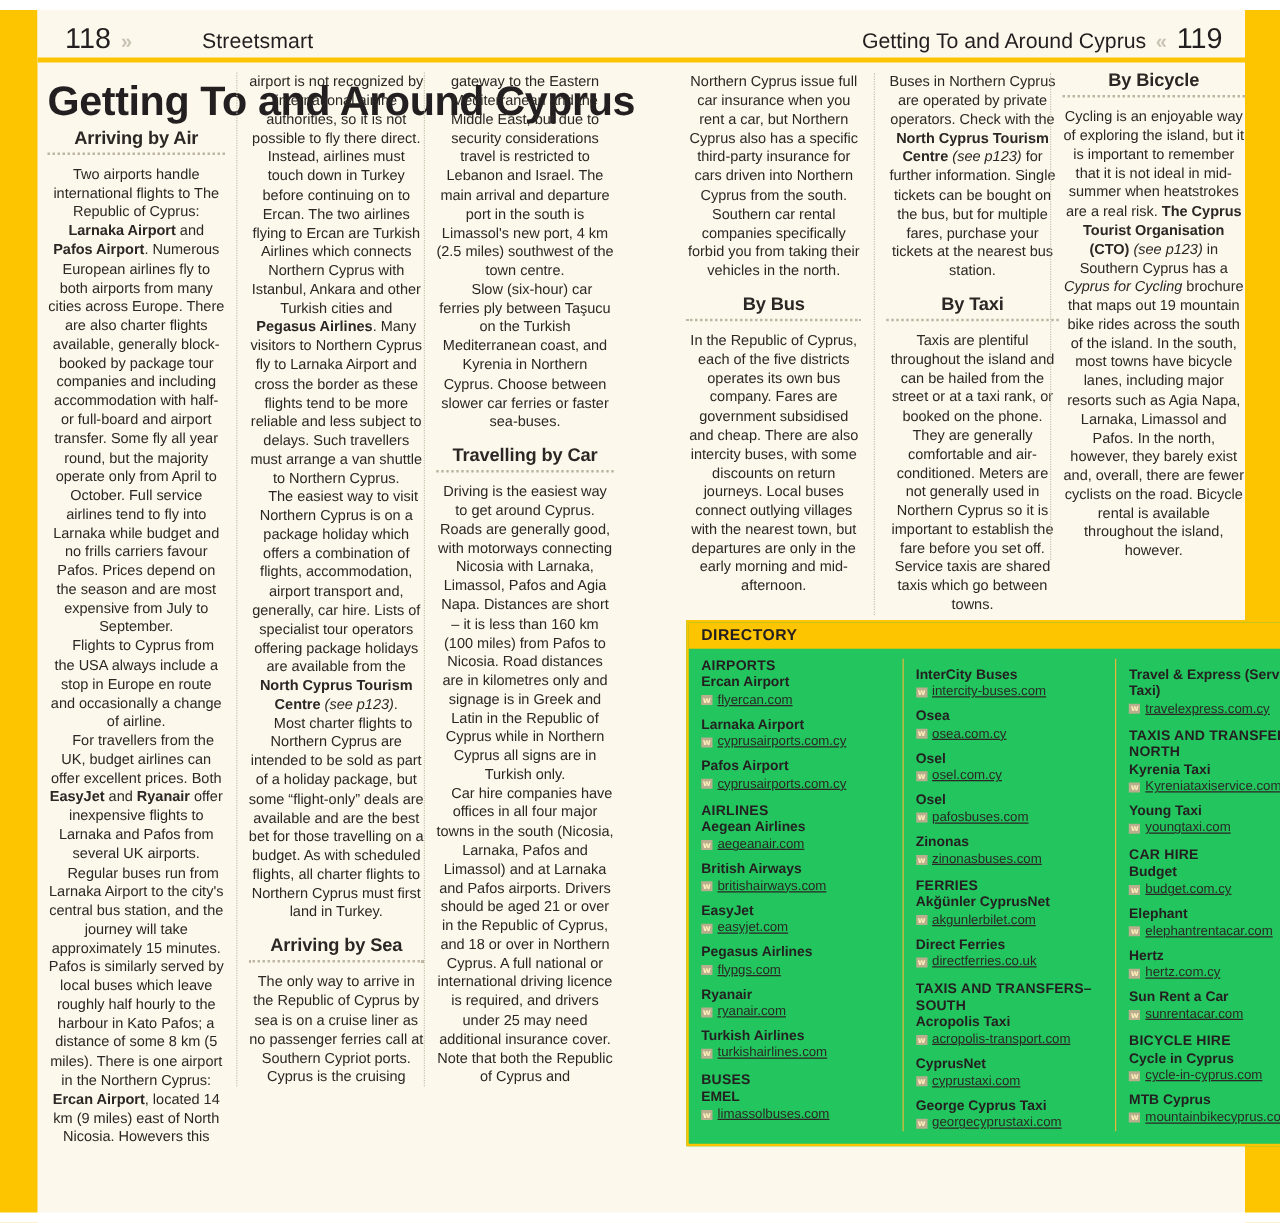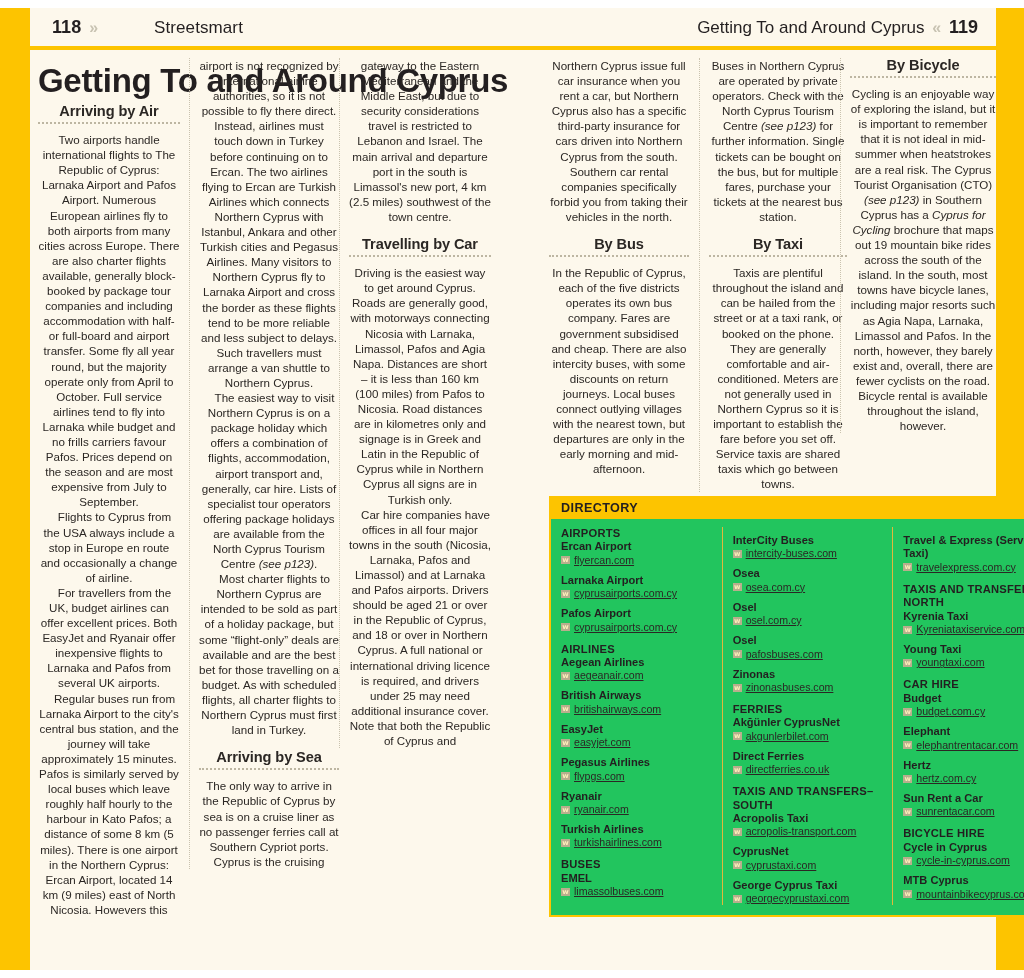--- a/index.html
+++ b/index.html
@@ -62,22 +62,22 @@
     letter-spacing: .1px;
     white-space: nowrap;
   }
   .header-right {
     position: absolute;
     right: 18px; top: 9px;
     font-size: 17px;
     white-space: nowrap;
   }
   .folio {
-    font-weight: bold;
-    font-size: 18px;
+    font-weight: normal;
+    font-size: 23px;
   }
   .chev {
     color: #c8c3b2;
     font-size: 16px;
     padding: 0 3px;
     font-weight: bold;
   }
   .hdr-title { font-size: 17px; margin-left: 48px; }
 
   .content {
@@ -122,21 +122,21 @@
     padding-bottom: 3px;
     border-bottom: 2px dotted #bdb6a2;
   }
   h2.sec.spaced { margin-top: 13px; }
   p {
     margin: 0;
     text-indent: 0;
   }
   p.ind { text-indent: 11px; }
   p.first { margin-top: 8px; }
-  b { font-weight: normal; }
+  b { font-weight: bold; }
   i { }
 
   
   .directory {
     position: absolute;
     left: 519px;
     top: 442px;
     width: 516px;
     border: 2px solid #fdc400;
     background: #22c55e;
@@ -246,20 +246,21 @@
     <div class="col c2 bordered">
       <p><span>airport is not recognized by international airline authorities, so it is not possible to fly there direct. Instead, airlines must touch down in Turkey before continuing on to Ercan. The two airlines flying to Ercan are Turkish Airlines which connects Northern Cyprus with Istanbul, Ankara and other Turkish cities and </span><b>Pegasus Airlines</b><span>. Many visitors to Northern Cyprus fly to Larnaka Airport and cross the border as these flights tend to be more reliable and less subject to delays. Such travellers must arrange a van shuttle to Northern Cyprus.</span></p>
       <p class="ind"><span>The easiest way to visit Northern Cyprus is on a package holiday which offers a combination of flights, accommodation, airport transport and, generally, car hire. Lists of specialist tour operators offering package holidays are available from the </span><b>North Cyprus Tourism Centre</b><i> (see p123)</i><span>.</span></p>
       <p class="ind">Most charter flights to Northern Cyprus are intended to be sold as part of a holiday package, but some “flight-only” deals are available and are the best bet for those travelling on a budget. As with scheduled flights, all charter flights to Northern Cyprus must first land in Turkey.</p>
       <h2 class="sec spaced">Arriving by Sea</h2>
       <p class="first">The only way to arrive in the Republic of Cyprus by sea is on a cruise liner as no passenger ferries call at Southern Cypriot ports. Cyprus is the cruising</p>
     </div>
 
     <div class="col c3 bordered">
       <p>gateway to the Eastern Mediterranean and the Middle East, but due to security considerations travel is restricted to Lebanon and Israel. The main arrival and departure port in the south is Limassol's new port, 4 km (2.5 miles) southwest of the town centre.</p>
+      <p class="ind">Slow (six-hour) car ferries ply between Taşucu on the Turkish Mediterranean coast, and Kyrenia in Northern Cyprus. Choose between slower car ferries or faster sea-buses.</p>
       <h2 class="sec spaced">Travelling by Car</h2>
       <p class="first">Driving is the easiest way to get around Cyprus. Roads are generally good, with motorways connecting Nicosia with Larnaka, Limassol, Pafos and Agia Napa. Distances are short – it is less than 160 km (100 miles) from Pafos to Nicosia. Road distances are in kilometres only and signage is in Greek and Latin in the Republic of Cyprus while in Northern Cyprus all signs are in Turkish only.</p>
       <p class="ind">Car hire companies have offices in all four major towns in the south (Nicosia, Larnaka, Pafos and Limassol) and at Larnaka and Pafos airports. Drivers should be aged 21 or over in the Republic of Cyprus, and 18 or over in Northern Cyprus. A full national or international driving licence is required, and drivers under 25 may need additional insurance cover. Note that both the Republic of Cyprus and</p>
     </div>
 
     <div class="col c4">
       <p>Northern Cyprus issue full car insurance when you rent a car, but Northern Cyprus also has a specific third-party insurance for cars driven into Northern Cyprus from the south. Southern car rental companies specifically forbid you from taking their vehicles in the north.</p>
       <h2 class="sec spaced">By Bus</h2>
       <p class="first">In the Republic of Cyprus, each of the five districts operates its own bus company. Fares are government subsidised and cheap. There are also intercity buses, with some discounts on return journeys. Local buses connect outlying villages with the nearest town, but departures are only in the early morning and mid-afternoon.</p>
     </div>

